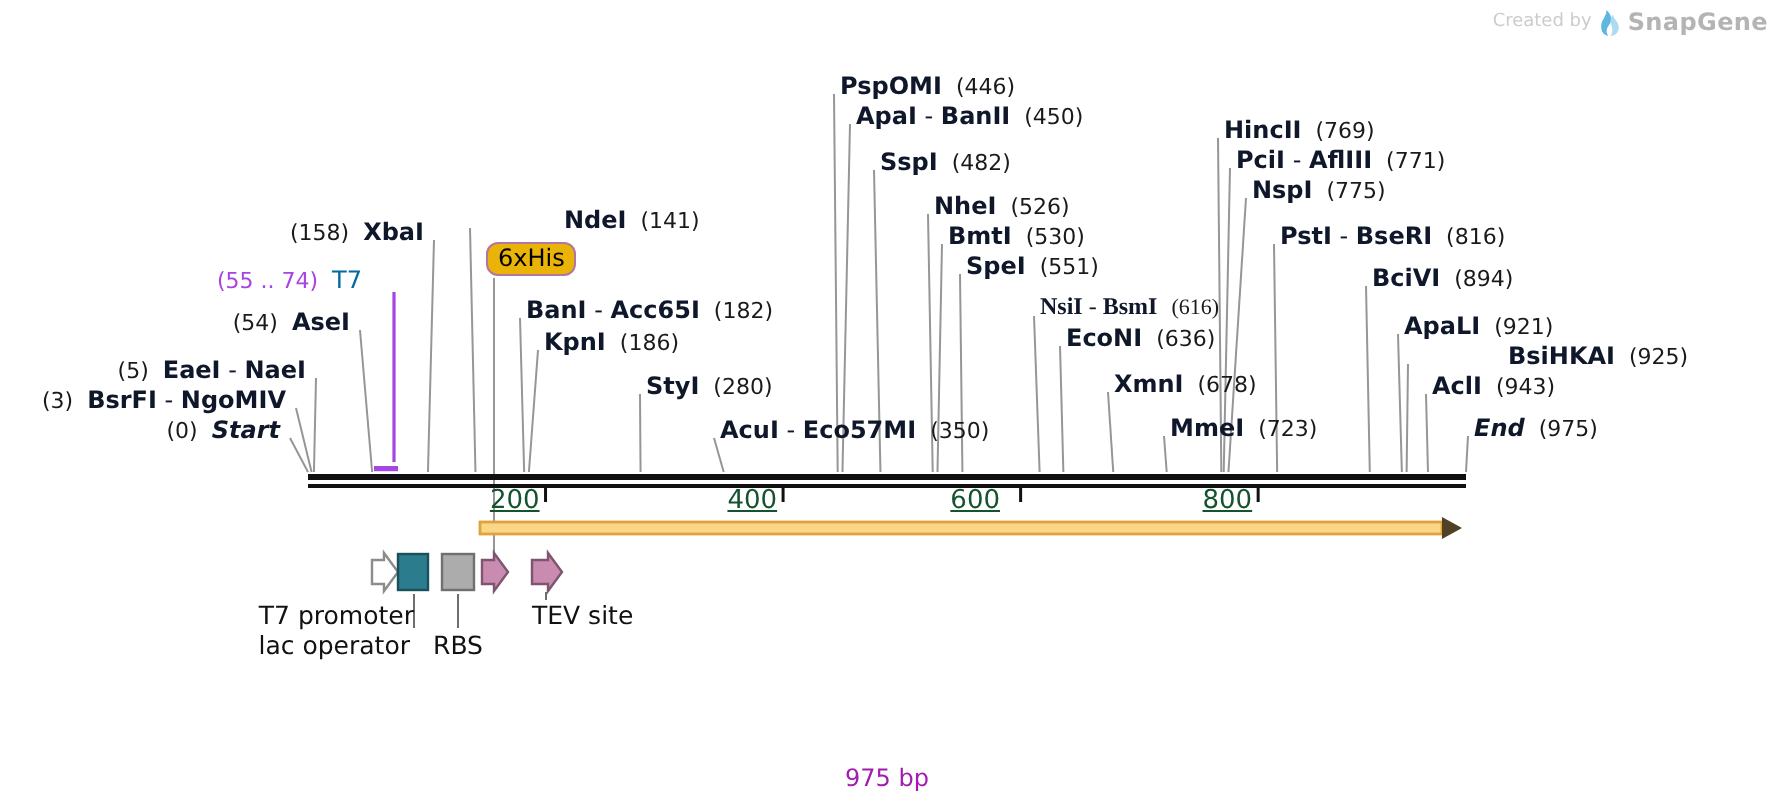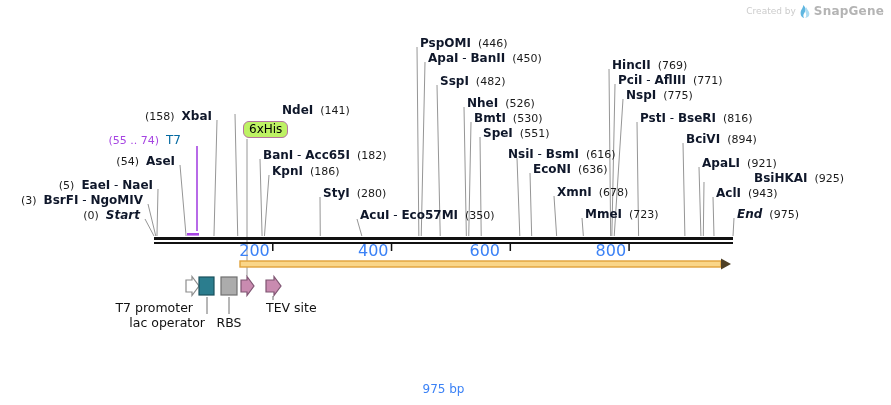--- a/index.html
+++ b/index.html
@@ -8,29 +8,29 @@
     font-family:"DejaVu Sans", "Liberation Sans", sans-serif; overflow:hidden;
   }
   svg.layer { position:absolute; left:0; top:0; }
   .elabel { position:absolute; white-space:nowrap; color:#000; line-height:13px; }
   .elabel .name { font-weight:bold; font-size:12px; color:#0f172a; }
   .elabel .pos  { font-weight:normal; font-size:11px; color:#1a1a1a; }
   .elabel.pos-first .pos { margin-right:7px; }
   .elabel.name-first .pos { margin-left:7px; }
   .elabel .sep { font-weight:normal; }
   .elabel.italic .name { font-style:italic; }
-  .tick-label { position:absolute; font-size:16px; color:#3b82f6; white-space:nowrap; line-height:12px; }
+  .tick-label { position:absolute; font-size:13px; color:#14532d; white-space:nowrap; line-height:12px;text-decoration:underline; }
   .badge {
     position:absolute; font-size:12px; line-height:14px; color:#000;
-    background:#bef264; border:1px solid #B3769E; border-radius:6px;
+    background:#eab308; border:1px solid #B3769E; border-radius:6px;
     padding:0 5px 1px 5px;
   }
   .flabel { position:absolute; font-size:12.5px; color:#111; white-space:nowrap; line-height:13px; }
   .map-title { position:absolute; text-align:center; font-weight:bold; font-size:15px; color:#000; }
-  .map-subtitle { position:absolute; text-align:center; font-size:12px; color:#3b82f6; }
+  .map-subtitle { position:absolute; text-align:center; font-size:12px; color:#a21caf; }
   .watermark { position:absolute; top:4px; right:7px; display:flex; align-items:center; gap:4px; }
   .watermark .wm-created { font-size:9px; color:#cccccc;margin-left:45px; }
   .watermark .wm-brand { font-size:12px; color:#b4b4b4; font-weight:bold; letter-spacing:0.2px; }
 </style>
 </head>
 <body>
 
 <div class="canvas">
   <svg class="layer" id="map-svg" width="891" height="405" viewBox="0 0 891 405">
       <line x1="145" y1="219" x2="154" y2="236" stroke="#969696" stroke-width="1"></line>
@@ -81,41 +81,41 @@
       <line x1="207" y1="297" x2="207" y2="314" stroke="#6e6e6e" stroke-width="1"></line>
       <line x1="229" y1="297" x2="229" y2="314" stroke="#6e6e6e" stroke-width="1"></line>
       <line x1="273" y1="296" x2="273" y2="300" stroke="#6e6e6e" stroke-width="1"></line>
     </svg>
 
   <div id="labels">
       <div class="tick-label" style="right: 621.231px; top: 245px;">200</div>
       <div class="tick-label" style="right: 502.462px; top: 245px;">400</div>
       <div class="tick-label" style="right: 391px; top: 245px;">600</div>
       <div class="tick-label" style="right: 264.923px; top: 245px;">800</div>
-      <div class="flabel" style="top: 301px; right: 698px;">T7 promoter</div>
+      <div class="flabel" style="top: 301px; right: 684px;">T7 promoter</div>
       <div class="flabel" style="top: 316px; right: 686px;">lac operator</div>
       <div class="flabel" style="top: 316px; left: 229px; transform: translateX(-50%);">RBS</div>
       <div class="flabel" style="top: 301px; left: 266px;">TEV site</div>
       <div class="elabel pos-first italic" style="top: 207px; right: 751px;"><span class="pos">(0)</span><span class="name"><span class="nm">Start</span></span></div>
       <div class="elabel pos-first" style="top: 192px; right: 748px;"><span class="pos">(3)</span><span class="name"><span class="nm">BsrFI</span><span class="sep"> - </span><span class="nm">NgoMIV</span></span></div>
       <div class="elabel pos-first" style="top: 177px; right: 738px;"><span class="pos">(5)</span><span class="name"><span class="nm">EaeI</span><span class="sep"> - </span><span class="nm">NaeI</span></span></div>
       <div class="elabel pos-first" style="top: 153px; right: 716px;"><span class="pos">(54)</span><span class="name"><span class="nm">AseI</span></span></div>
       <div class="elabel pos-first" style="top: 108px; right: 679px;"><span class="pos">(158)</span><span class="name"><span class="nm">XbaI</span></span></div>
       <div class="elabel name-first" style="top: 102px; left: 254px; margin-left: 28px;"><span class="name"><span class="nm">NdeI</span></span><span class="pos">(141)</span></div>
       <div class="elabel name-first" style="top: 147px; left: 263px;"><span class="name"><span class="nm">BanI</span><span class="sep"> - </span><span class="nm">Acc65I</span></span><span class="pos">(182)</span></div>
       <div class="elabel name-first" style="top: 163px; left: 272px;"><span class="name"><span class="nm">KpnI</span></span><span class="pos">(186)</span></div>
       <div class="elabel name-first" style="top: 185px; left: 323px;"><span class="name"><span class="nm">StyI</span></span><span class="pos">(280)</span></div>
       <div class="elabel name-first" style="top: 207px; left: 360px;"><span class="name"><span class="nm">AcuI</span><span class="sep"> - </span><span class="nm">Eco57MI</span></span><span class="pos">(350)</span></div>
       <div class="elabel name-first" style="top: 35px; left: 420px;"><span class="name"><span class="nm">PspOMI</span></span><span class="pos">(446)</span></div>
       <div class="elabel name-first" style="top: 50px; left: 428px;"><span class="name"><span class="nm">ApaI</span><span class="sep"> - </span><span class="nm">BanII</span></span><span class="pos">(450)</span></div>
       <div class="elabel name-first" style="top: 73px; left: 440px;"><span class="name"><span class="nm">SspI</span></span><span class="pos">(482)</span></div>
       <div class="elabel name-first" style="top: 95px; left: 467px;"><span class="name"><span class="nm">NheI</span></span><span class="pos">(526)</span></div>
       <div class="elabel name-first" style="top: 110px; left: 474px;"><span class="name"><span class="nm">BmtI</span></span><span class="pos">(530)</span></div>
       <div class="elabel name-first" style="top: 125px; left: 483px;"><span class="name"><span class="nm">SpeI</span></span><span class="pos">(551)</span></div>
-      <div class="elabel name-first" style="top: 146px; left: 508px;"><span class="name"><span class="nm">NsiI</span><span class="sep"> - </span><span class="nm">BsmI</span></span><span class="pos">(616)</span></div>
+      <div class="elabel name-first" style="top: 146px; left: 520px; font-family: Liberation Serif, serif;"><span class="name"><span class="nm">NsiI</span><span class="sep"> - </span><span class="nm">BsmI</span></span><span class="pos">(616)</span></div>
       <div class="elabel name-first" style="top: 161px; left: 533px;"><span class="name"><span class="nm">EcoNI</span></span><span class="pos">(636)</span></div>
       <div class="elabel name-first" style="top: 184px; left: 557px;"><span class="name"><span class="nm">XmnI</span></span><span class="pos">(678)</span></div>
       <div class="elabel name-first" style="top: 206px; left: 585px;"><span class="name"><span class="nm">MmeI</span></span><span class="pos">(723)</span></div>
       <div class="elabel name-first" style="top: 57px; left: 612px;"><span class="name"><span class="nm">HincII</span></span><span class="pos">(769)</span></div>
       <div class="elabel name-first" style="top: 72px; left: 618px;"><span class="name"><span class="nm">PciI</span><span class="sep"> - </span><span class="nm">AflIII</span></span><span class="pos">(771)</span></div>
       <div class="elabel name-first" style="top: 87px; left: 626px;"><span class="name"><span class="nm">NspI</span></span><span class="pos">(775)</span></div>
       <div class="elabel name-first" style="top: 110px; left: 640px;"><span class="name"><span class="nm">PstI</span><span class="sep"> - </span><span class="nm">BseRI</span></span><span class="pos">(816)</span></div>
       <div class="elabel name-first" style="top: 131px; left: 686px;"><span class="name"><span class="nm">BciVI</span></span><span class="pos">(894)</span></div>
       <div class="elabel name-first" style="top: 155px; left: 702px;"><span class="name"><span class="nm">ApaLI</span></span><span class="pos">(921)</span></div>
       <div class="elabel name-first" style="top: 170px; left: 712px; margin-left: 42px;"><span class="name"><span class="nm">BsiHKAI</span></span><span class="pos">(925)</span></div>

